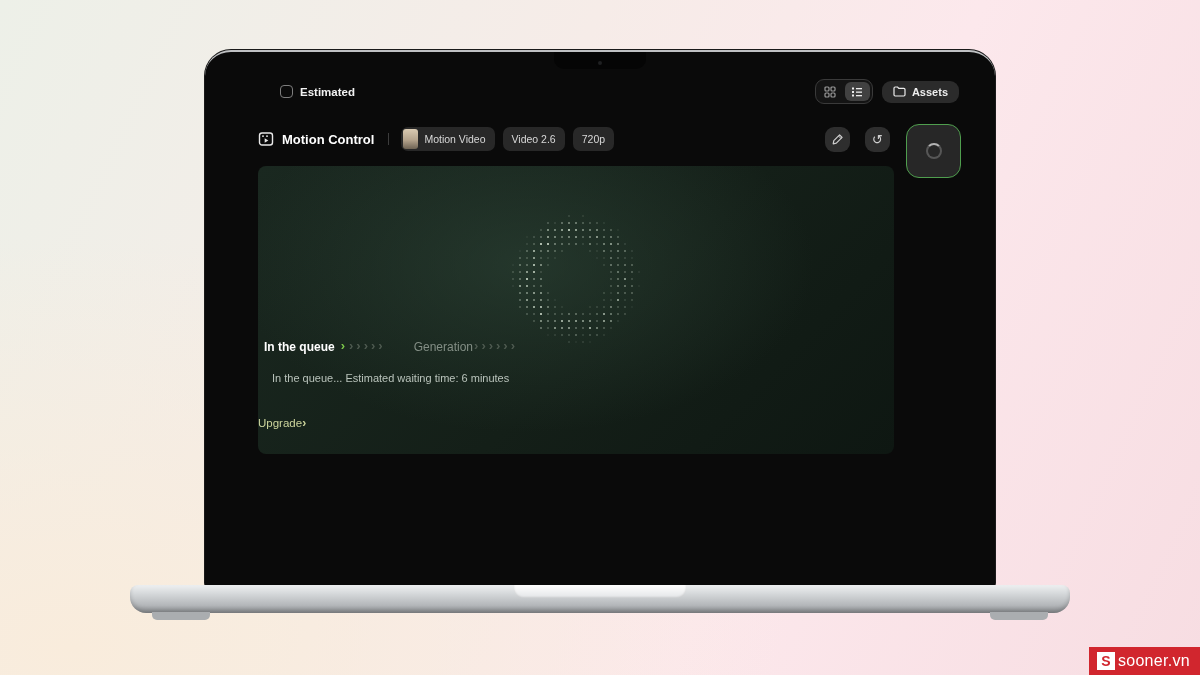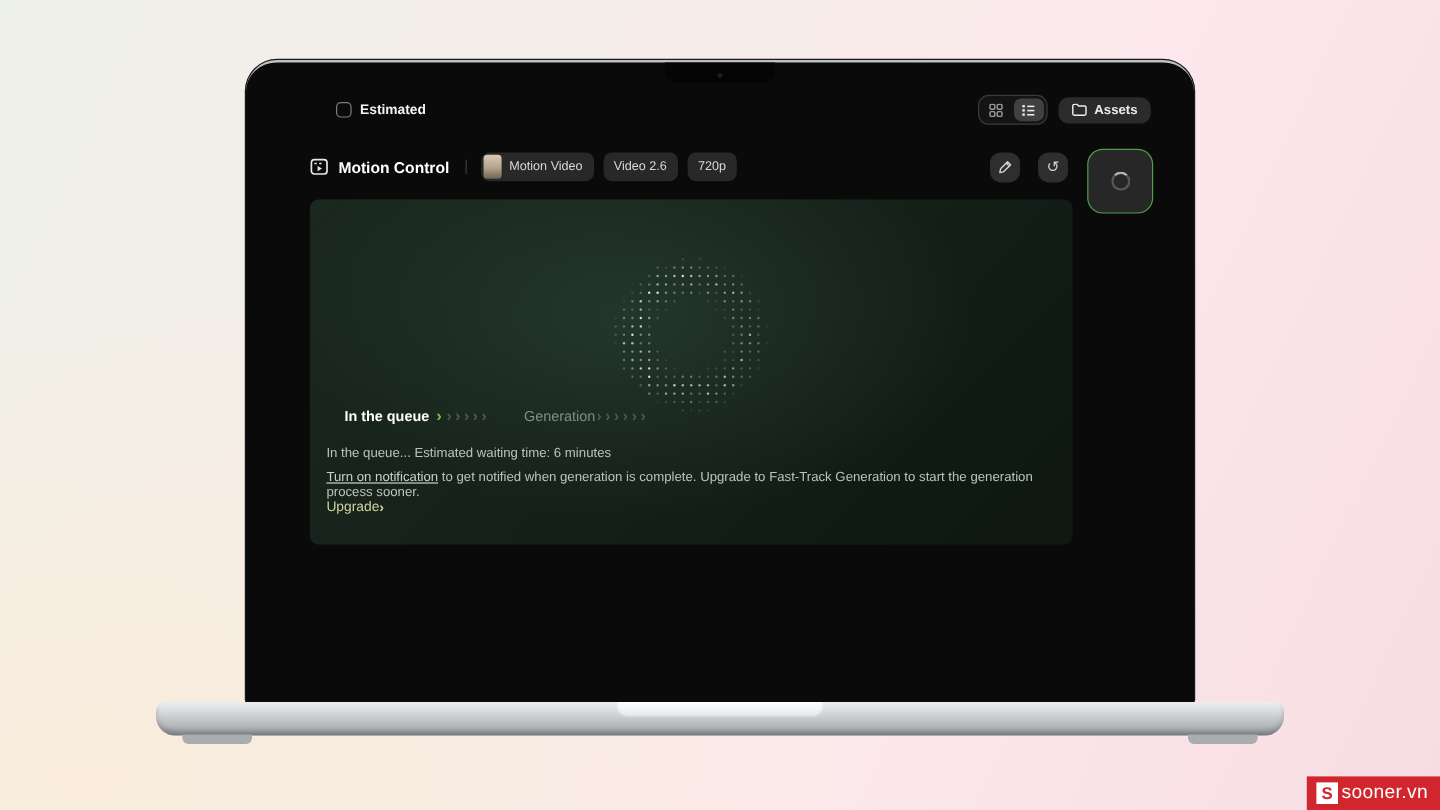--- a/index.html
+++ b/index.html
@@ -78,35 +78,35 @@
 
   
   .gen-panel { position:absolute; left:53px; top:114px; width:636px; height:288px;
     border-radius:8px; overflow:hidden;
     background:
       radial-gradient(70% 90% at 42% 34%, rgba(48,72,58,.55) 0%, rgba(48,72,58,0) 65%),
       linear-gradient(135deg,#1a2820 0%,#141f18 55%,#0e1712 100%); }
   .dotted-ring { position:absolute; left:233px; top:28px; width:168px; height:168px; }
   .dotted-ring i { position:absolute; width:2px; height:2px; background:#dcead9;
     border-radius:1px; }
-  .stage-row { position:absolute; left:29px; top:174px; display:flex;
-    align-items:flex-end; }
+  .stage-row { position:absolute; left:6px; top:174px; display:flex;
+    align-items:flex-start; }
   .stage-label { color:#ffffff; font-size:12px; font-weight:700; }
   .stage-label.dim { color:#838e85; font-weight:400; }
   .chev { font-size:13px; font-weight:700; letter-spacing:3px; margin-left:6px;
     line-height:1; transform:translateY(-1px); }
   .chev.green { color:#7cc74a; }
   .chev.gray { color:#4e5a50; margin-left:1px; }
   .stage-gap { width:28px; }
   .status-line { position:absolute; left:14px; top:206px; color:#b9c3bb;
     font-size:11px; }
   .notify-line { position:absolute; left:14px; top:226px; color:#b9c3bb;
     font-size:11px; }
   .notify-link { text-decoration:underline; cursor:pointer; color:#c9d2ca; }
-  .upgrade-row { position:absolute; left:14px; top:250px; display:flex;
+  .upgrade-row { position:absolute; left:0; top:250px; display:flex;
     align-items:center; gap:0; cursor:pointer; }
   .upgrade-label { color:#ccd49c; font-size:11.5px; }
   .upgrade-chev { color:#ccd49c; font-size:12px; font-weight:700; }
 
   
   .watermark { position:absolute; right:0; bottom:0; height:28px; background:#d1262e;
     display:flex; align-items:center; padding:0 10px 0 8px; gap:3px; }
   .wm-logo { width:18px; height:18px; background:#ffffff; color:#d1262e;
     font-weight:700; font-size:14px; display:flex; align-items:center;
     justify-content:center; }
@@ -416,23 +416,20 @@
         <span class="stage-label">In the queue</span>
         <span class="chev green">›</span>
         <span class="chev gray">›››››</span>
         <span class="stage-gap"></span>
         <span class="stage-label dim">Generation</span>
         <span class="chev gray">››››››</span>
       </div>
 
       <div class="status-line">In the queue... Estimated waiting time: 6 minutes</div>
 
-      <div class="notify-line">
-        <span class="notify-link">Turn on notification</span><span> to get notified when generation is complete. Upgrade to Fast-Track Generation to start the generation process sooner.</span>
-      </div>
 
       <div class="upgrade-row">
         <span class="upgrade-label">Upgrade</span>
         <span class="upgrade-chev">›</span>
       </div>
     </div>
   </div>
 
   <div class="laptop-base">
     <div class="base-scoop"></div>

